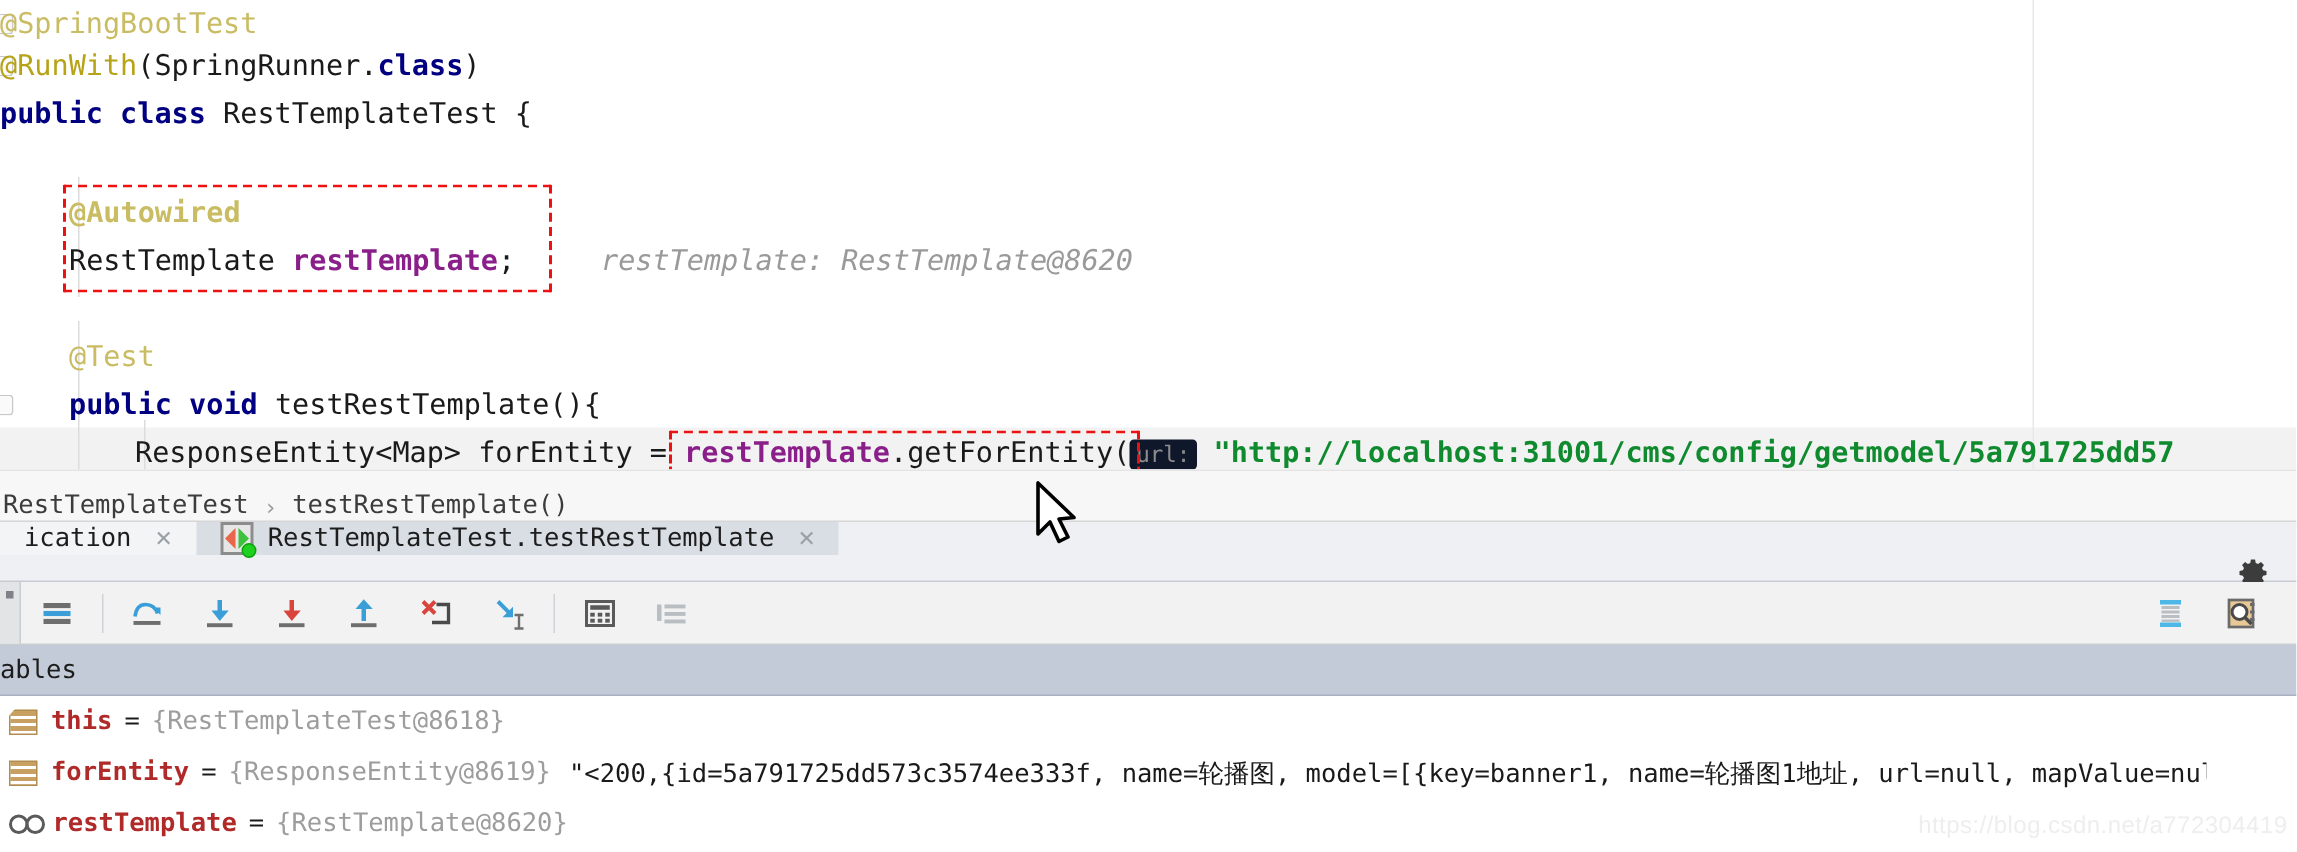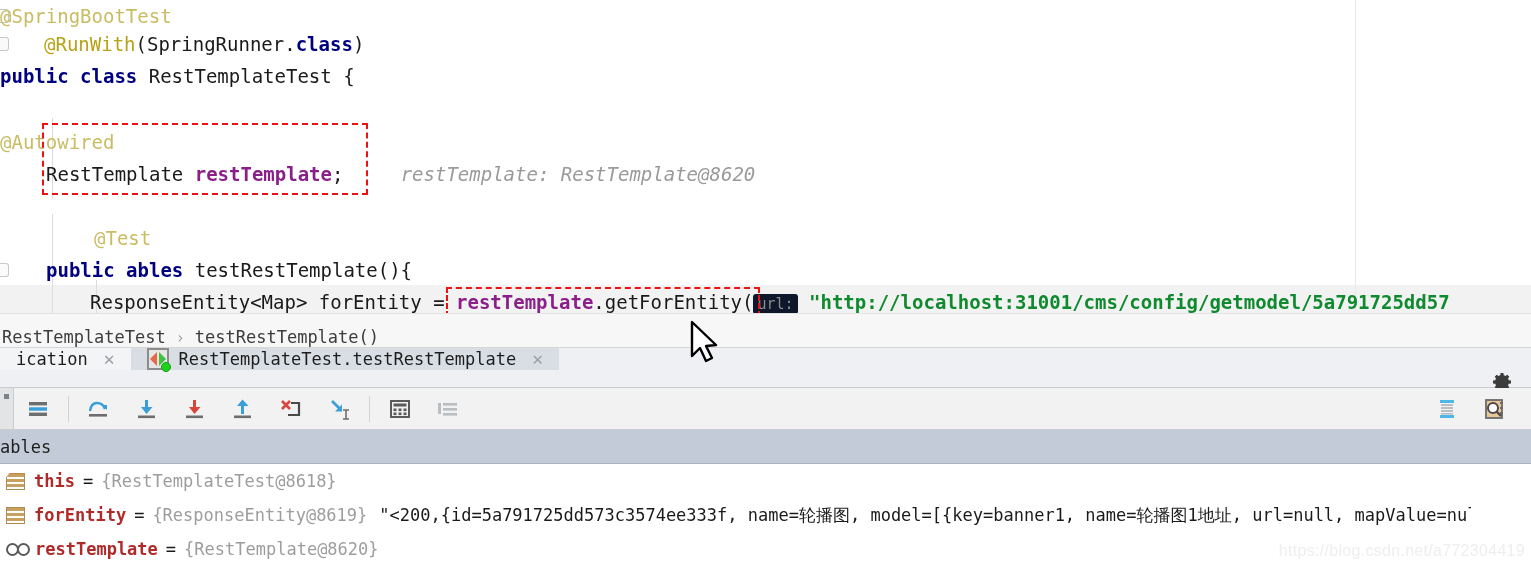--- a/index.html
+++ b/index.html
@@ -302,27 +302,27 @@
   <div class="editor">
     <div class="current-line-hl"></div>
     <div class="margin-guide"></div>
     <div class="indent-guide" style="left:52px; top:118px; height:80px;"></div>
     <div class="indent-guide" style="left:52px; top:214px; height:100px;"></div>
     <div class="indent-guide" style="left:96px; top:280px; height:34px;"></div>
     <div id="code-lines">
         <div class="gutter-mark" style="top: 9px;"></div>
         <div class="code-line" style="top: 0px; padding-left: 0px;"><span class="tok-anno-dim">@SpringBootTest</span></div>
         <div class="gutter-mark" style="top: 37px;"></div>
-        <div class="code-line" style="top: 28px; padding-left: 0px; margin-left: 44px;"><span class="tok-anno">@RunWith</span><span class="tok-plain">(SpringRunner.</span><span class="tok-kw">class</span><span class="tok-plain">)</span></div>
+        <div class="code-line" style="top: 28px; padding-left: 0px;"><span class="tok-anno">@RunWith</span><span class="tok-plain">(SpringRunner.</span><span class="tok-kw">class</span><span class="tok-plain">)</span></div>
         <div class="code-line" style="top: 60px; padding-left: 0px;"><span class="tok-kw">public class </span><span class="tok-plain">RestTemplateTest {</span></div>
-        <div class="code-line" style="top: 126px; "><span class="tok-anno-dim">@Autowired</span></div>
+        <div class="code-line" style="top: 126px; padding-left: 46px; font-weight: bold;"><span class="tok-anno-dim">@Autowired</span></div>
         <div class="code-line" style="top: 158px; padding-left: 46px;"><span class="tok-plain">RestTemplate </span><span class="tok-field">restTemplate</span><span class="tok-plain">;</span><span class="tok-hint">     restTemplate: RestTemplate@8620</span></div>
-        <div class="code-line" style="top: 222px; padding-left: 46px; margin-left: 48px;"><span class="tok-anno-dim">@Test</span></div>
+        <div class="code-line" style="top: 222px; padding-left: 46px;"><span class="tok-anno-dim">@Test</span></div>
         <div class="gutter-mark" style="top: 263px;"></div>
-        <div class="code-line" style="top: 254px; padding-left: 46px;"><span class="tok-kw">public ables </span><span class="tok-plain">testRestTemplate(){</span></div>
+        <div class="code-line" style="top: 254px; padding-left: 46px;"><span class="tok-kw">public void </span><span class="tok-plain">testRestTemplate(){</span></div>
         <div class="code-line" style="top: 286px; padding-left: 90px;"><span class="tok-plain">ResponseEntity&lt;Map&gt; forEntity = </span><span class="tok-field">restTemplate</span><span class="tok-plain">.getForEntity(</span><span class="tok-param">url:</span><span class="tok-string"> "http://localhost:31001/cms/config/getmodel/5a791725dd57</span></div>
       </div>
     <div id="redboxes">
         <div class="redbox" style="left: 42px; top: 123px; width: 326px; height: 72px;"></div>
         <div class="redbox" style="left: 446px; top: 287px; width: 314px; height: 30px;"></div>
       </div>
   </div>
 
   <div class="breadcrumb">
     <span class="crumb">RestTemplateTest</span>

